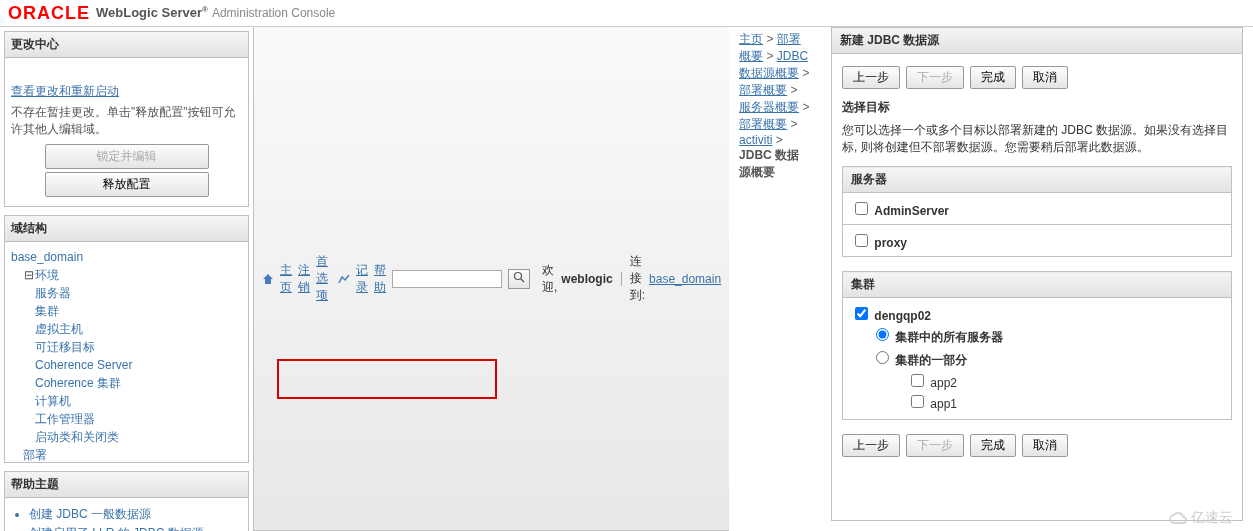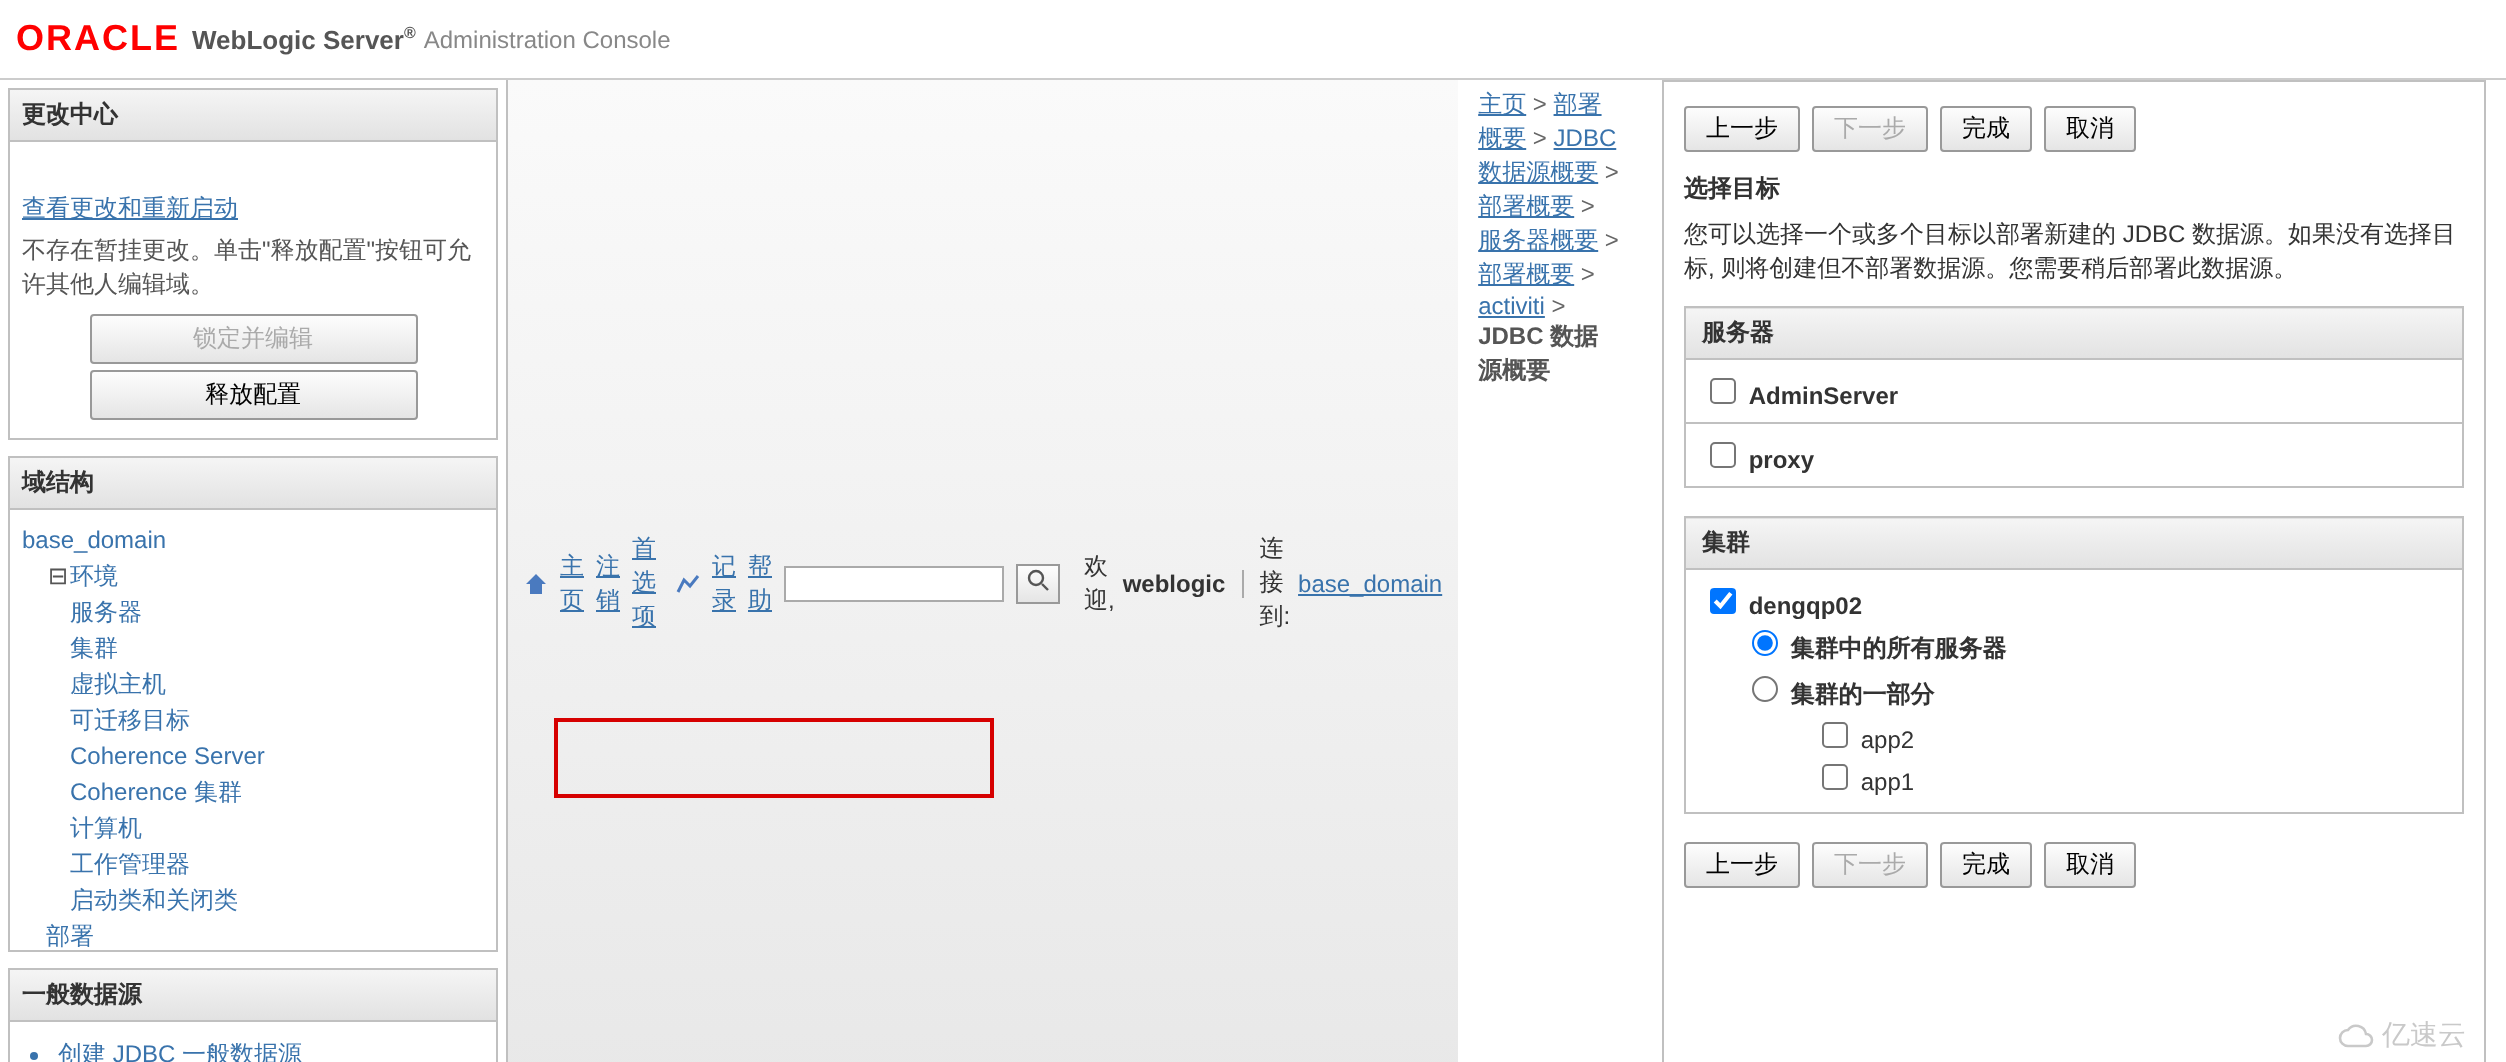--- a/index.html
+++ b/index.html
@@ -8,21 +8,21 @@
     font-family: Arial, sans-serif;
     font-size: 12px;
     color: #333;
     background: #fff;
     width: 1253px;
     height: 531px;
     overflow: hidden;
     position: relative;
   }
   .topbar {
-    height: 40px;
+    height: 27px;
     display: flex;
     align-items: center;
     padding: 0 8px;
     border-bottom: 1px solid #ccc;
   }
   .oracle-logo {
     color: #ff0000;
     font-weight: bold;
     font-size: 18px;
     letter-spacing: 1px;
@@ -225,21 +225,21 @@
               <li><a>启动类和关闭类</a></li>
             </ul>
           </li>
           <li><a>部署</a></li>
 
         </ul>
       </div>
     </div>
 
     <div class="panel">
-      <div class="panel-header">一般数据源</div>
+      <div class="panel-header">帮助主题</div>
       <div class="panel-body">
         <ul class="help-list">
           <li>创建 JDBC 一般数据源</li>
           <li>创建启用了 LLR 的 JDBC 数据源</li>
         </ul>
       </div>
     </div>
   </div>
 
   <div class="main">
@@ -283,20 +283,21 @@
       <a class="crumb-link">部署概要</a> &gt;
       <a class="crumb-link">JDBC 数据源概要</a> &gt;
       <a class="crumb-link">部署概要</a> &gt;
       <a class="crumb-link">服务器概要</a> &gt;
       <a class="crumb-link">部署概要</a> &gt;
       <a class="crumb-link">activiti</a> &gt;
       <span class="current">JDBC 数据源概要</span>
     </div>
 
     <div class="contentbox">
+      <div class="contentbox-header">新建 JDBC 数据源</div>
       <div class="contentbox-body">
         <div class="btn-row">
           <button class="btn">上一步</button>
           <button class="btn" disabled="">下一步</button>
           <button class="btn">完成</button>
           <button class="btn">取消</button>
         </div>
 
         <div class="section-heading">选择目标</div>
         <div class="section-desc">您可以选择一个或多个目标以部署新建的 JDBC 数据源。如果没有选择目标, 则将创建但不部署数据源。您需要稍后部署此数据源。</div>

